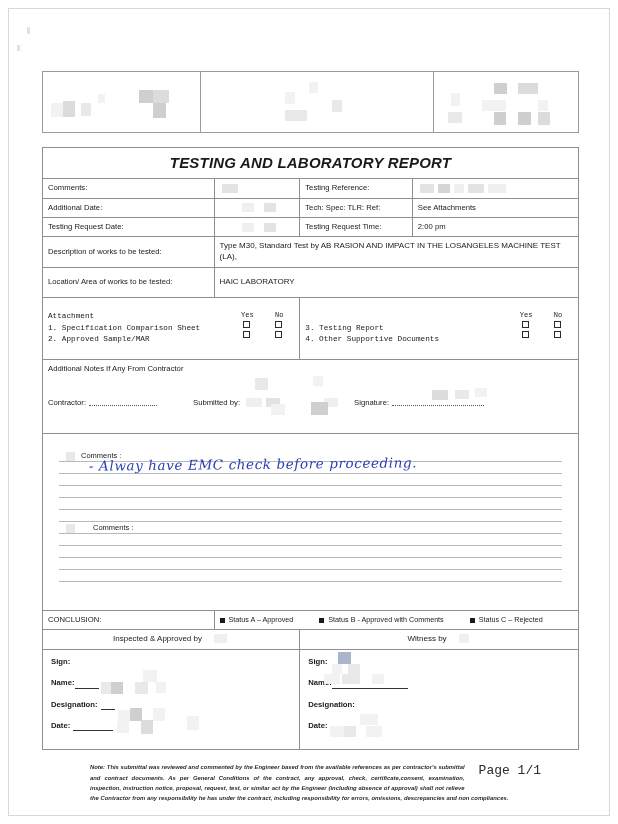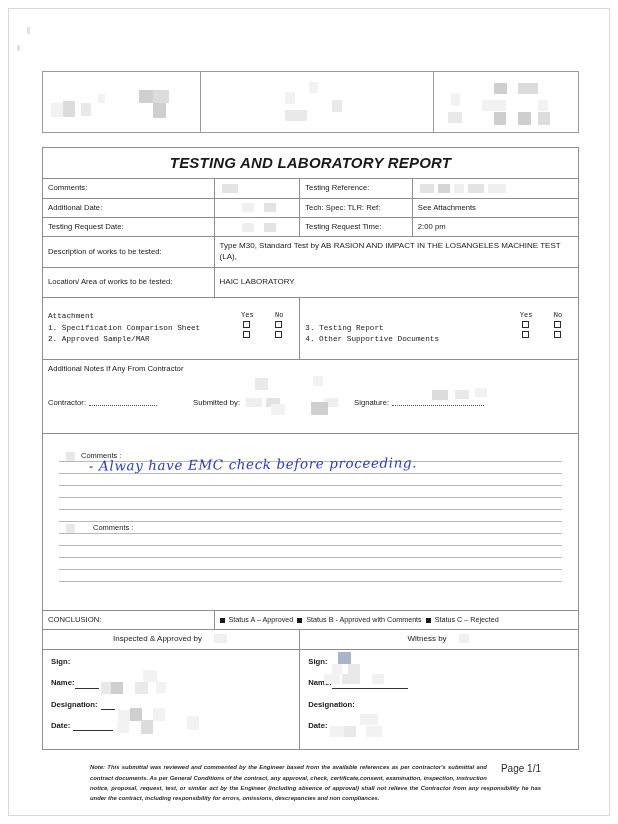--- a/index.html
+++ b/index.html
@@ -144,21 +144,21 @@
     font-style: italic;
     font-size: 13.5px;
     color: #2a3fb8;
     white-space: nowrap;
     letter-spacing: .6px;
     transform: rotate(-0.6deg);
   }
 
   
   .concl-lbl { width: 88px; }
-  .status-wrap { display: flex; gap: 4px; align-items: center; font-size: 7.2px; }
+  .status-wrap { display: flex; gap: 26px; align-items: center; font-size: 7.2px; }
   .sq {
     display: inline-block;
     width: 5px; height: 5px;
     background: #1a1a1a;
     margin-right: 4px;
     vertical-align: middle;
   }
   .approved-hd { text-align: center; font-size: 8px; padding: 4px !important; }
 
   
@@ -174,24 +174,25 @@
     font-style: italic;
     font-weight: bold;
     color: #2b2b2b;
     line-height: 1.72;
     text-align: justify;
     position: relative;
   }
   .pageno {
     font-style: normal;
     font-weight: normal;
-    font-size: 10px;
+    font-size: 13px;
     float: right;
     margin-top: -2px;
     margin-left: 14px;
+    font-family: Liberation Mono, monospace;
   }
   .speck { position: absolute; background: #e2e2e2; }
 </style>
 </head>
 <body>
 
 <div class="page">
 
   <div class="speck" style="left:18px;top:18px;width:3px;height:7px;"></div>
   <div class="speck" style="left:8px;top:36px;width:3px;height:6px;"></div>

